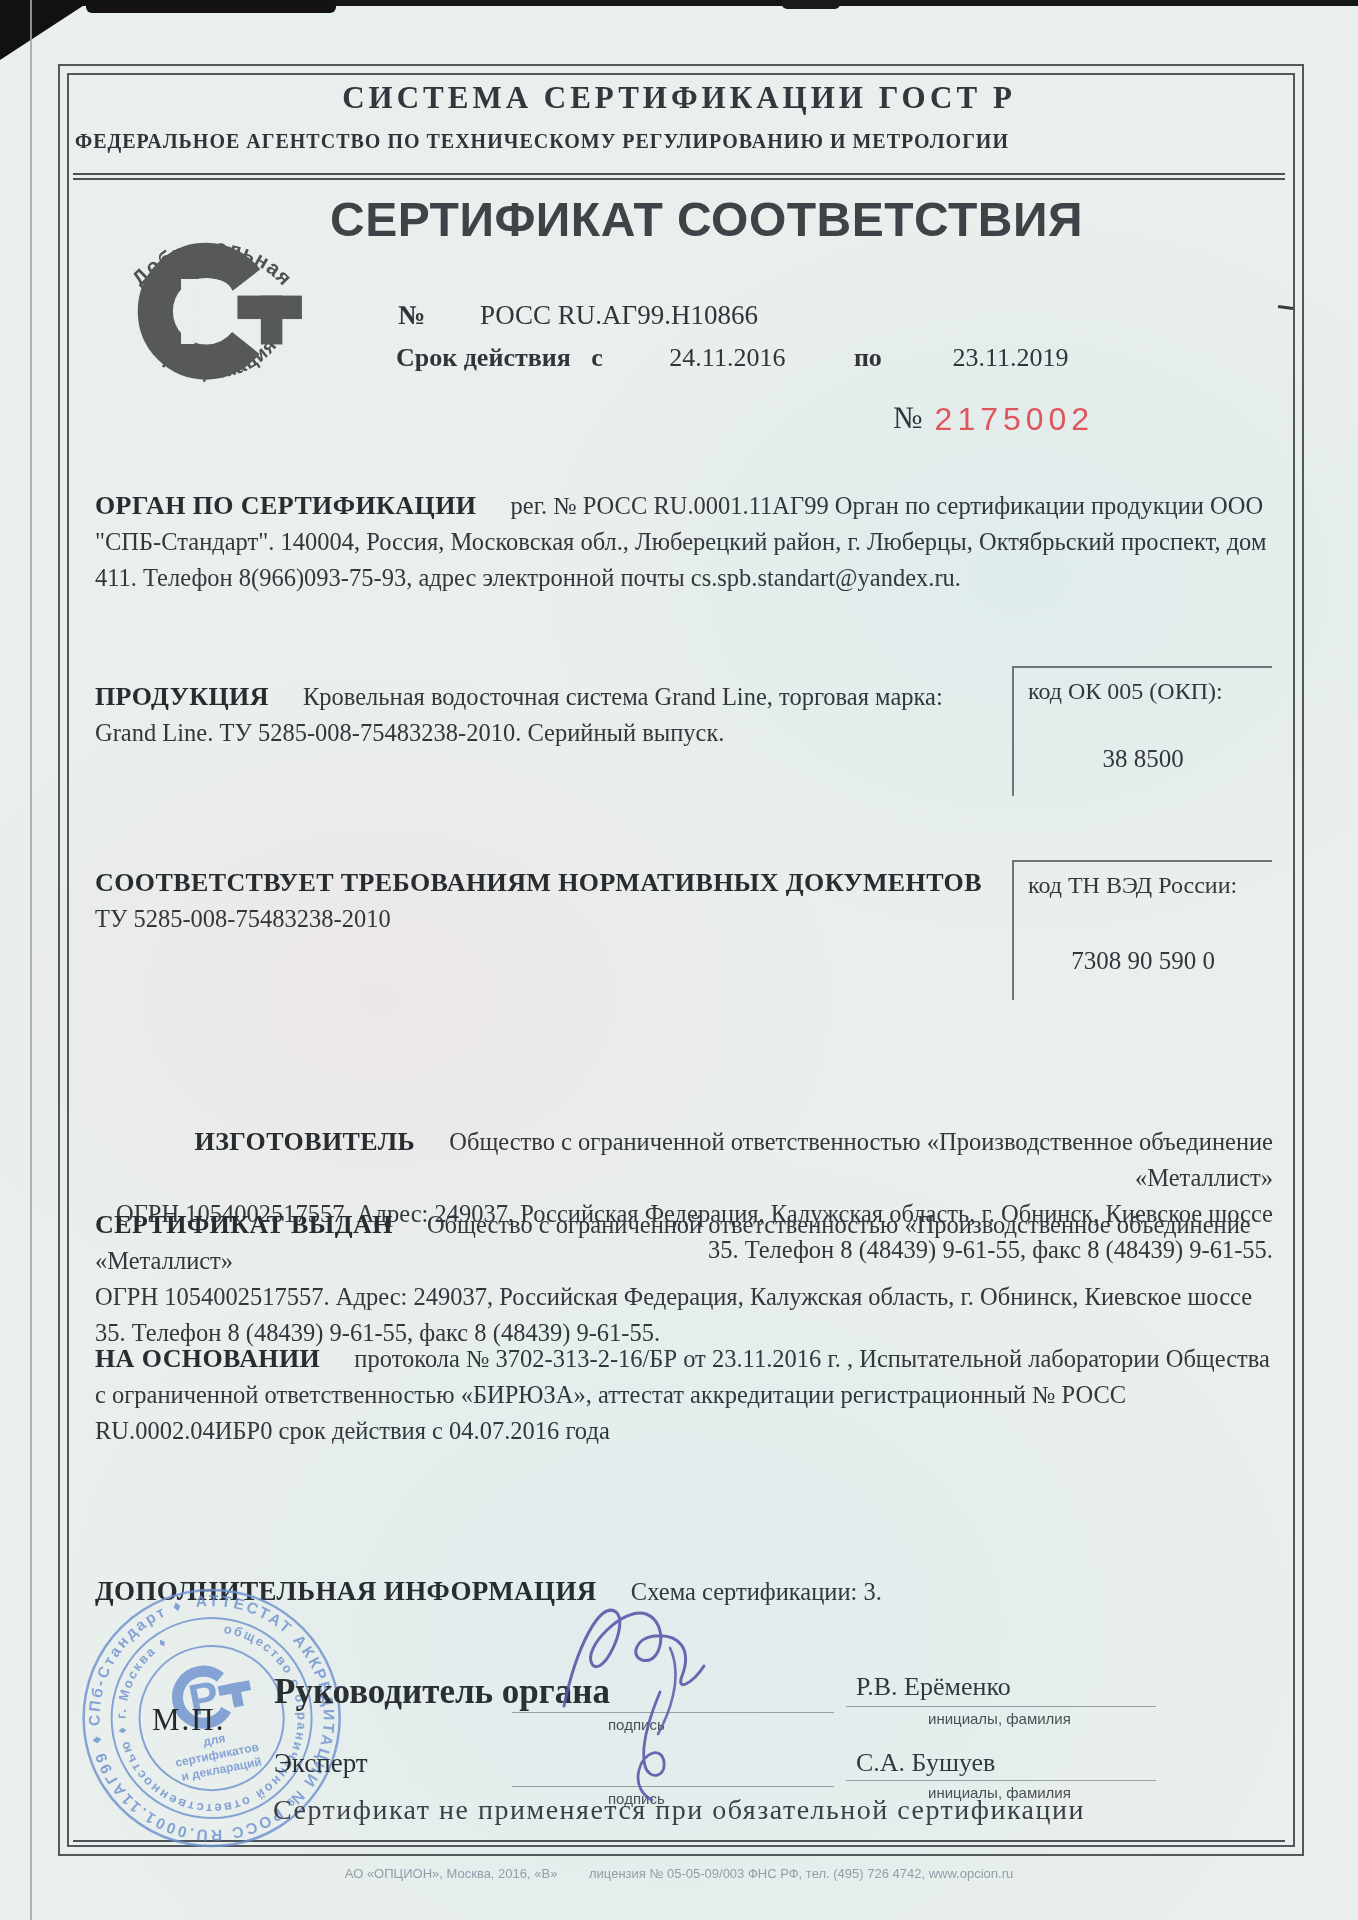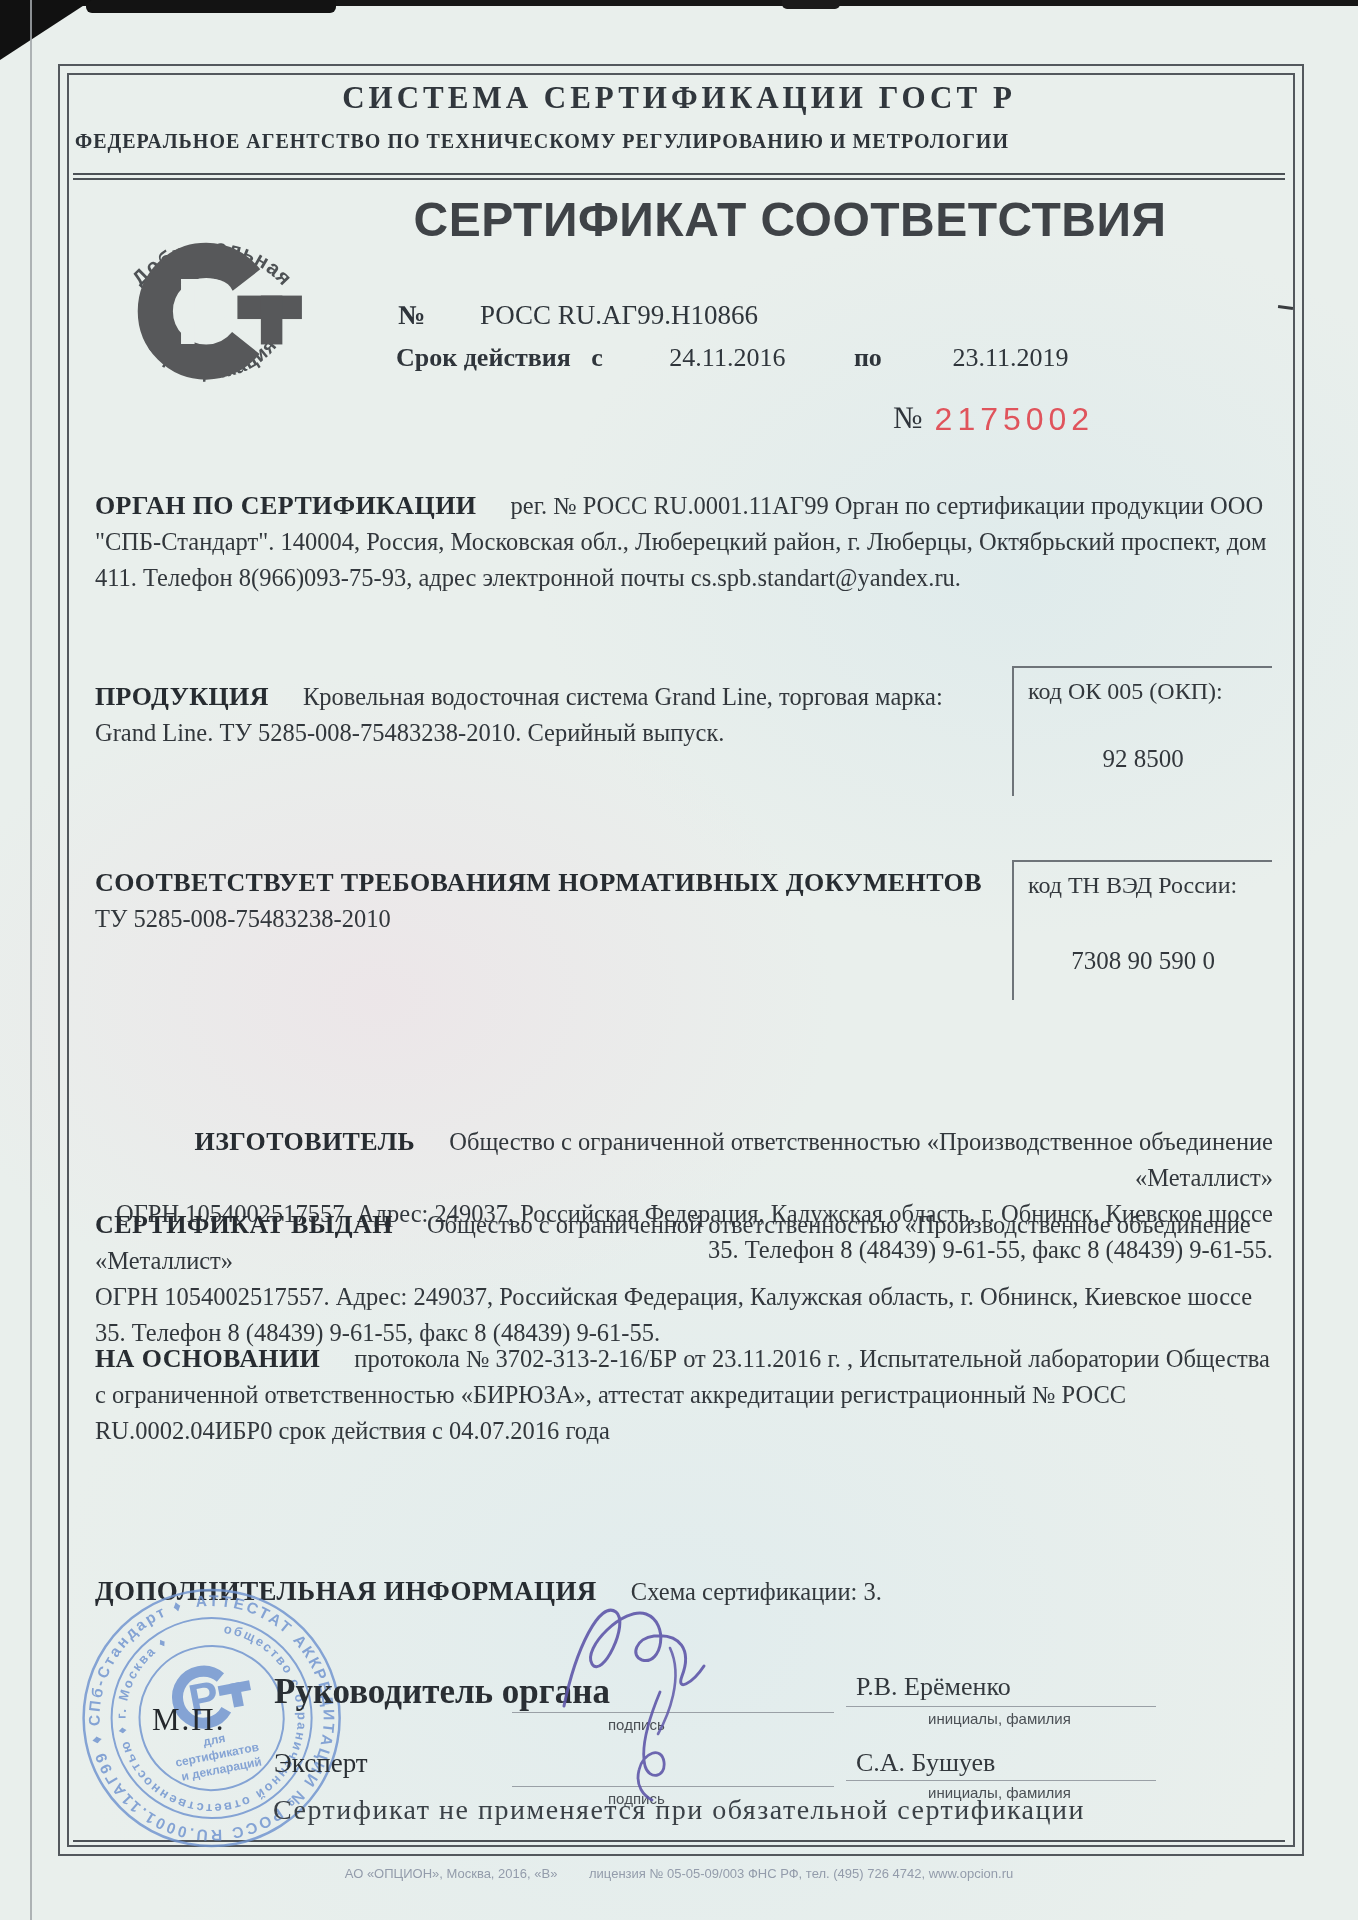--- a/index.html
+++ b/index.html
@@ -26,21 +26,21 @@
   .frame-bottom2{position:absolute;left:73px;top:1840px;width:1212px;height:3px;
     border-top:2px solid #4c5156;}
   
   .hdr1{position:absolute;left:75px;top:80px;width:1208px;text-align:center;
     font-size:31px;font-weight:bold;letter-spacing:4px;color:#31373d;}
   .hdr2{position:absolute;left:75px;top:122px;width:1208px;text-align:left;
     font-size:20px;font-weight:bold;letter-spacing:1px;color:#2e343a;margin-top:8px;}
   
   .logo{position:absolute;left:92px;top:192px;}
   
-  .doc-title{position:absolute;left:330px;top:192px;width:920px;text-align:center;
+  .doc-title{position:absolute;left:330px;top:192px;width:920px;text-align:left;
     font-family:"Liberation Sans",sans-serif;font-size:48px;font-weight:bold;color:#3f4347;letter-spacing:.5px;}
   .num-row{position:absolute;left:398px;top:300px;width:800px;font-size:27px;color:#2f353b;}
   .num-row .lbl{font-weight:bold;margin-right:48px;}
   .valid-row{position:absolute;left:396px;top:343px;width:860px;font-size:26px;color:#2f353b;}
   .valid-row b{font-weight:bold;}
   .valid-row .sp1{display:inline-block;width:14px;}
   .valid-row .d1{display:inline-block;margin-left:60px;}
   .valid-row .po{display:inline-block;margin-left:62px;font-weight:bold;}
   .valid-row .d2{display:inline-block;margin-left:64px;}
   .blank-num{position:absolute;left:893px;top:400px;}
@@ -158,21 +158,21 @@
     <span class="h">ОРГАН ПО СЕРТИФИКАЦИИ</span>
     <span>рег. № РОСС RU.0001.11АГ99 Орган по сертификации продукции ООО "СПБ-Стандарт". 140004, Россия, Московская обл., Люберецкий район, г. Люберцы, Октябрьский проспект, дом 411. Телефон 8(966)093-75-93, адрес электронной почты cs.spb.standart@yandex.ru.</span>
   </p>
 
   <p class="sec sec-prod">
     <span class="h">ПРОДУКЦИЯ</span>
     <span>Кровельная водосточная система Grand Line, торговая марка: Grand Line. ТУ 5285-008-75483238-2010. Серийный выпуск.</span>
   </p>
   <div class="code-box box-okp">
     <div class="cb-label">код ОК 005 (ОКП):</div>
-    <div class="cb-value">92 8500</div>
+    <div class="cb-value">38 8500</div>
   </div>
 
   <p class="sec sec-conf">
     <span class="h">СООТВЕТСТВУЕТ ТРЕБОВАНИЯМ НОРМАТИВНЫХ ДОКУМЕНТОВ</span>
     <span>ТУ 5285-008-75483238-2010</span>
   </p>
   <div class="code-box box-tnved">
     <div class="cb-label">код ТН ВЭД России:</div>
     <div class="cb-value">7308 90 590 0</div>
   </div>

